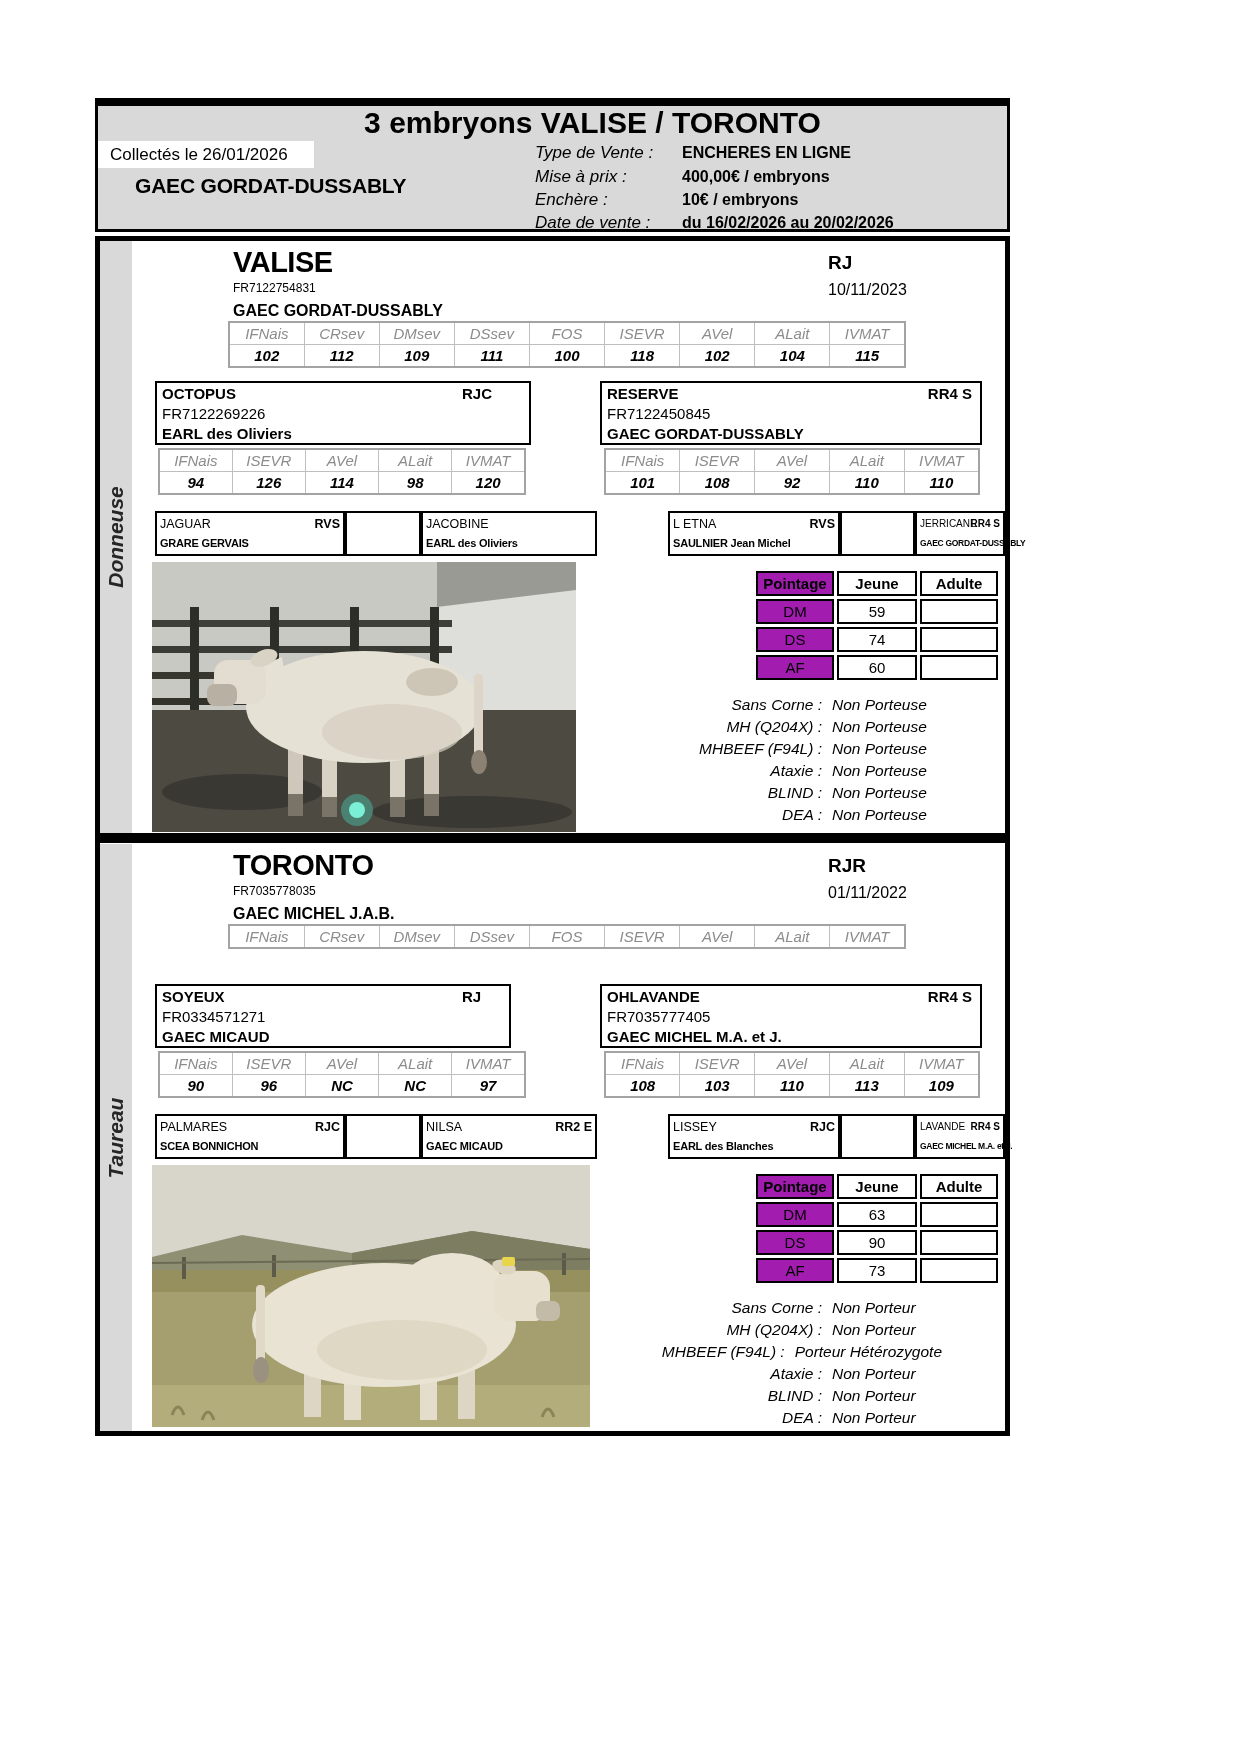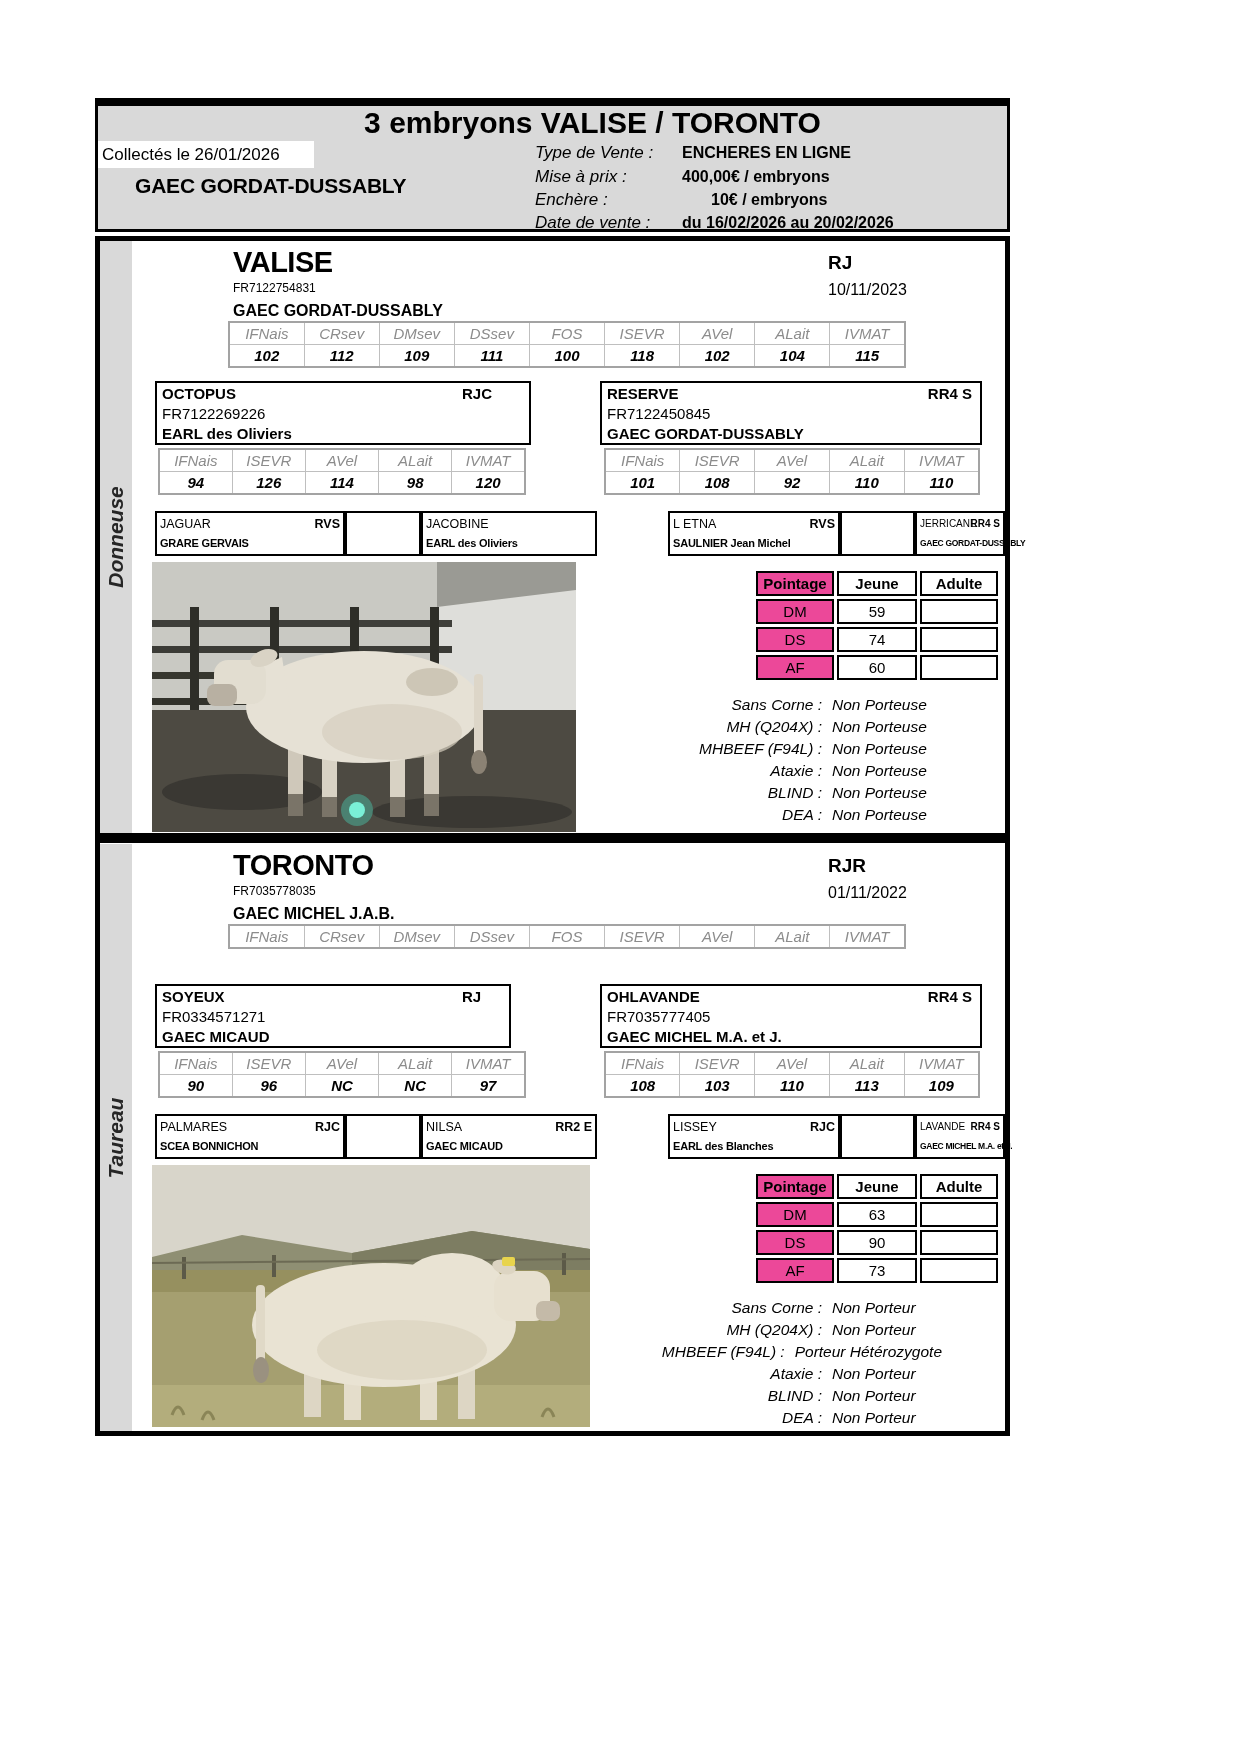--- a/index.html
+++ b/index.html
@@ -4,21 +4,21 @@
 <style>
   html,body{margin:0;padding:0;background:#fff;}
   .page{position:relative;width:1240px;height:1754px;background:#ffffff;
         font-family:"Liberation Sans",sans-serif;color:#000;overflow:hidden;}
   .abs{position:absolute;}
 
   
   .hdr-box{left:95px;top:98px;width:915px;height:134px;background:#d9d9d9;
            border:3px solid #000;border-top-width:8px;box-sizing:border-box;}
   .hdr-title{left:95px;top:106px;width:915px;text-align:center;font-size:30px;font-weight:bold;margin-left:40px;}
-  .collecte{left:98px;top:141px;width:216px;height:27px;background:#fff;font-size:17px;line-height:27px;padding-left:4px;box-sizing:border-box;}
+  .collecte{left:98px;top:141px;width:216px;height:27px;background:#fff;font-size:17px;line-height:27px;padding-left:12px;box-sizing:border-box;}
   .breeder{left:135px;top:174px;font-size:21px;font-weight:bold;letter-spacing:-0.2px;}
   .sale-label{left:535px;width:140px;font-size:17px;font-style:italic;}
   .sale-value{left:682px;width:320px;font-size:16px;font-weight:bold;}
 
   
   .body-box{left:95px;top:236px;width:915px;height:1200px;border:5px solid #000;box-sizing:border-box;background:#fff;}
   .divider{left:95px;top:833px;width:915px;height:10px;background:#000;}
   .strip{left:100px;width:32px;background:#d9d9d9;display:flex;align-items:center;justify-content:center;}
   .role-label{transform:rotate(-90deg);white-space:nowrap;font-style:italic;font-weight:bold;font-size:21px;color:#262626;}
 
@@ -49,21 +49,21 @@
   .gbox .gnm{font-size:12.5px;line-height:20px;position:relative;white-space:nowrap;}
   .gbox .gq{position:absolute;right:0;top:0;font-weight:bold;font-size:12.5px;}
   .gbox .gown{font-weight:bold;font-size:11px;line-height:19px;white-space:nowrap;letter-spacing:-0.2px;}
   .gbox.small .gnm{font-size:10px;}
   .gbox.small .gq{font-size:10px;}
   .gbox.small .gown{font-size:8.5px;letter-spacing:-0.3px;}
 
   
   table.pt{border-collapse:separate;border-spacing:3px;}
   table.pt td{border:2px solid #000;text-align:center;font-size:15px;height:21px;padding:0 2px;box-sizing:content-box;}
-  table.pt td.gray{background:#ec4899;}
+  table.pt td.gray{background:#a21caf;}
   table.pt tr.h td{font-weight:bold;}
 
   
   .gen-line{display:flex;width:352px;font-size:15.5px;font-style:italic;align-items:center;}
   .gen-label{width:232px;text-align:right;}
   .gen-value{margin-left:10px;white-space:nowrap;}
 
   .photo{overflow:hidden;background:#777;}
   .photo svg{display:block;}
 </style>
@@ -75,21 +75,21 @@
   <div class="abs hdr-box"></div>
   <div class="abs hdr-title">3 embryons VALISE / TORONTO</div>
   <div class="abs collecte">Collectés le 26/01/2026</div>
   <div class="abs breeder">GAEC GORDAT-DUSSABLY</div>
 
   <div class="abs sale-label" style="top:143px;">Type de Vente :</div>
   <div class="abs sale-value" style="top:144px;">ENCHERES EN LIGNE</div>
   <div class="abs sale-label" style="top:167px;">Mise à prix :</div>
   <div class="abs sale-value" style="top:168px;">400,00€ / embryons</div>
   <div class="abs sale-label" style="top:190px;">Enchère :</div>
-  <div class="abs sale-value" style="top:191px;margin-left:29px;">10€ / embryons</div>
+  <div class="abs sale-value" style="top:191px;">10€ / embryons</div>
   <div class="abs sale-label" style="top:213px;">Date de vente :</div>
   <div class="abs sale-value" style="top:214px;">du 16/02/2026 au 20/02/2026</div>
 
   <div class="abs body-box"></div>
   <div class="abs divider"></div>
 
   <div class="abs strip" style="top:241px;height:592px;">
     <span class="role-label">Donneuse</span>
   </div>
   <div class="abs strip" style="top:844px;height:587px;">

